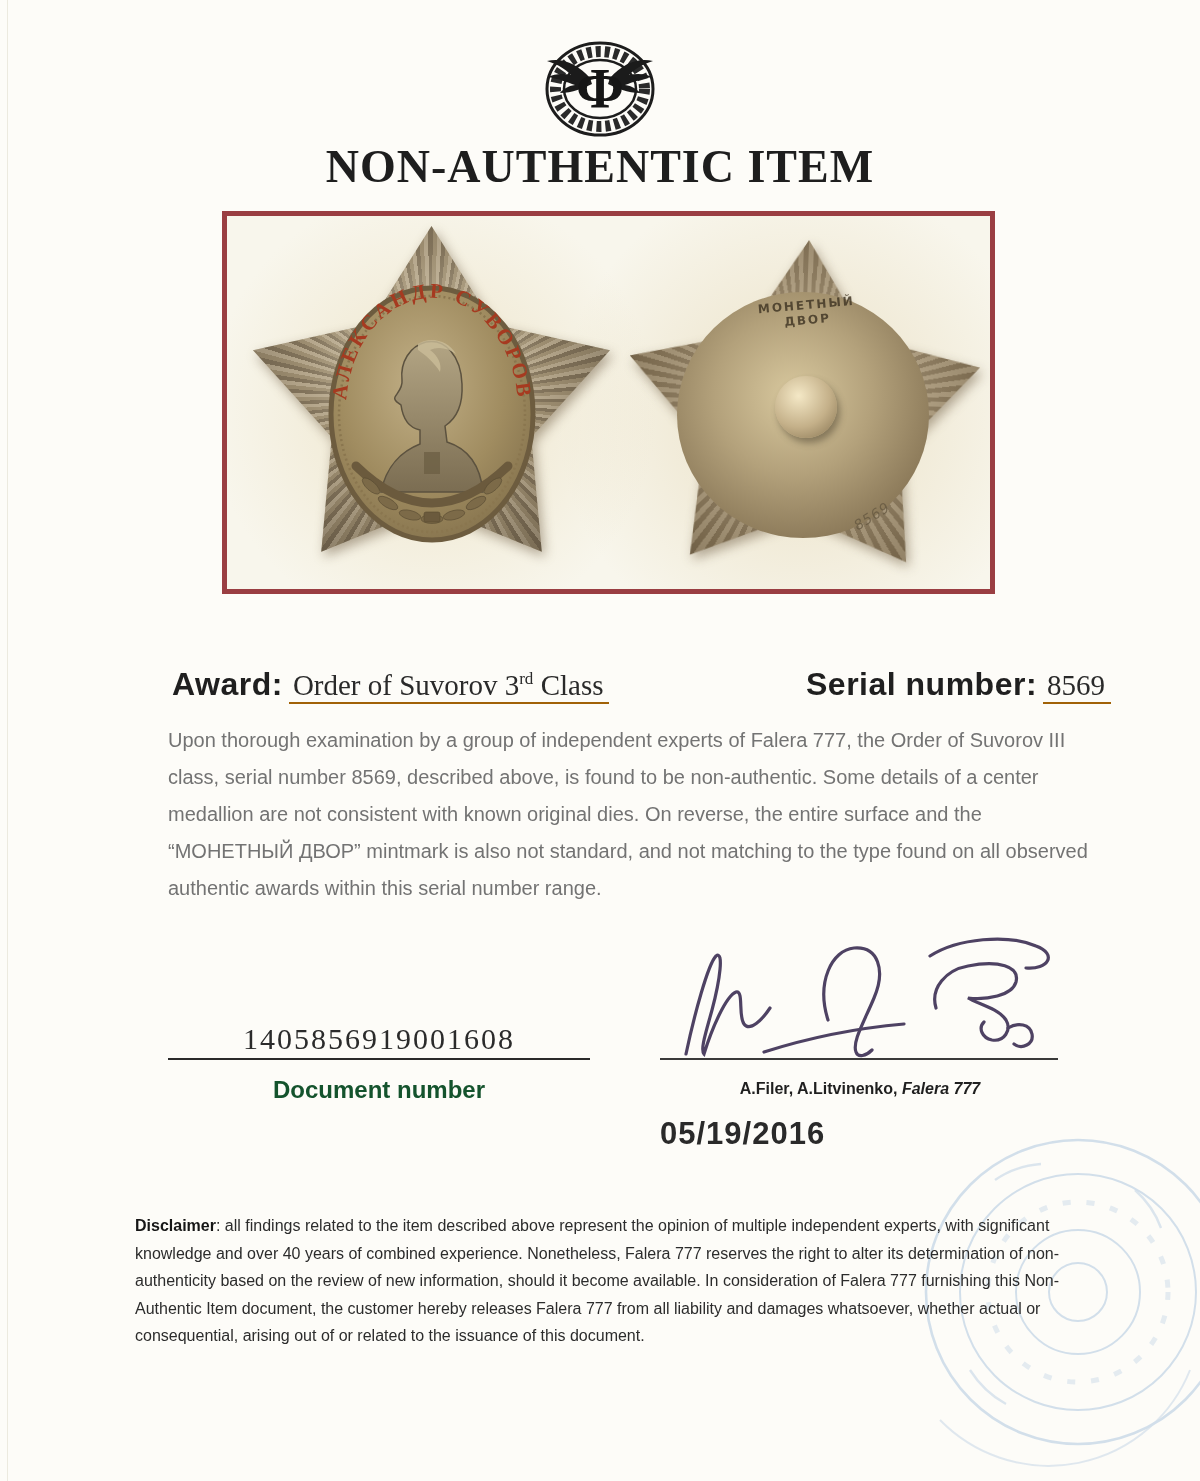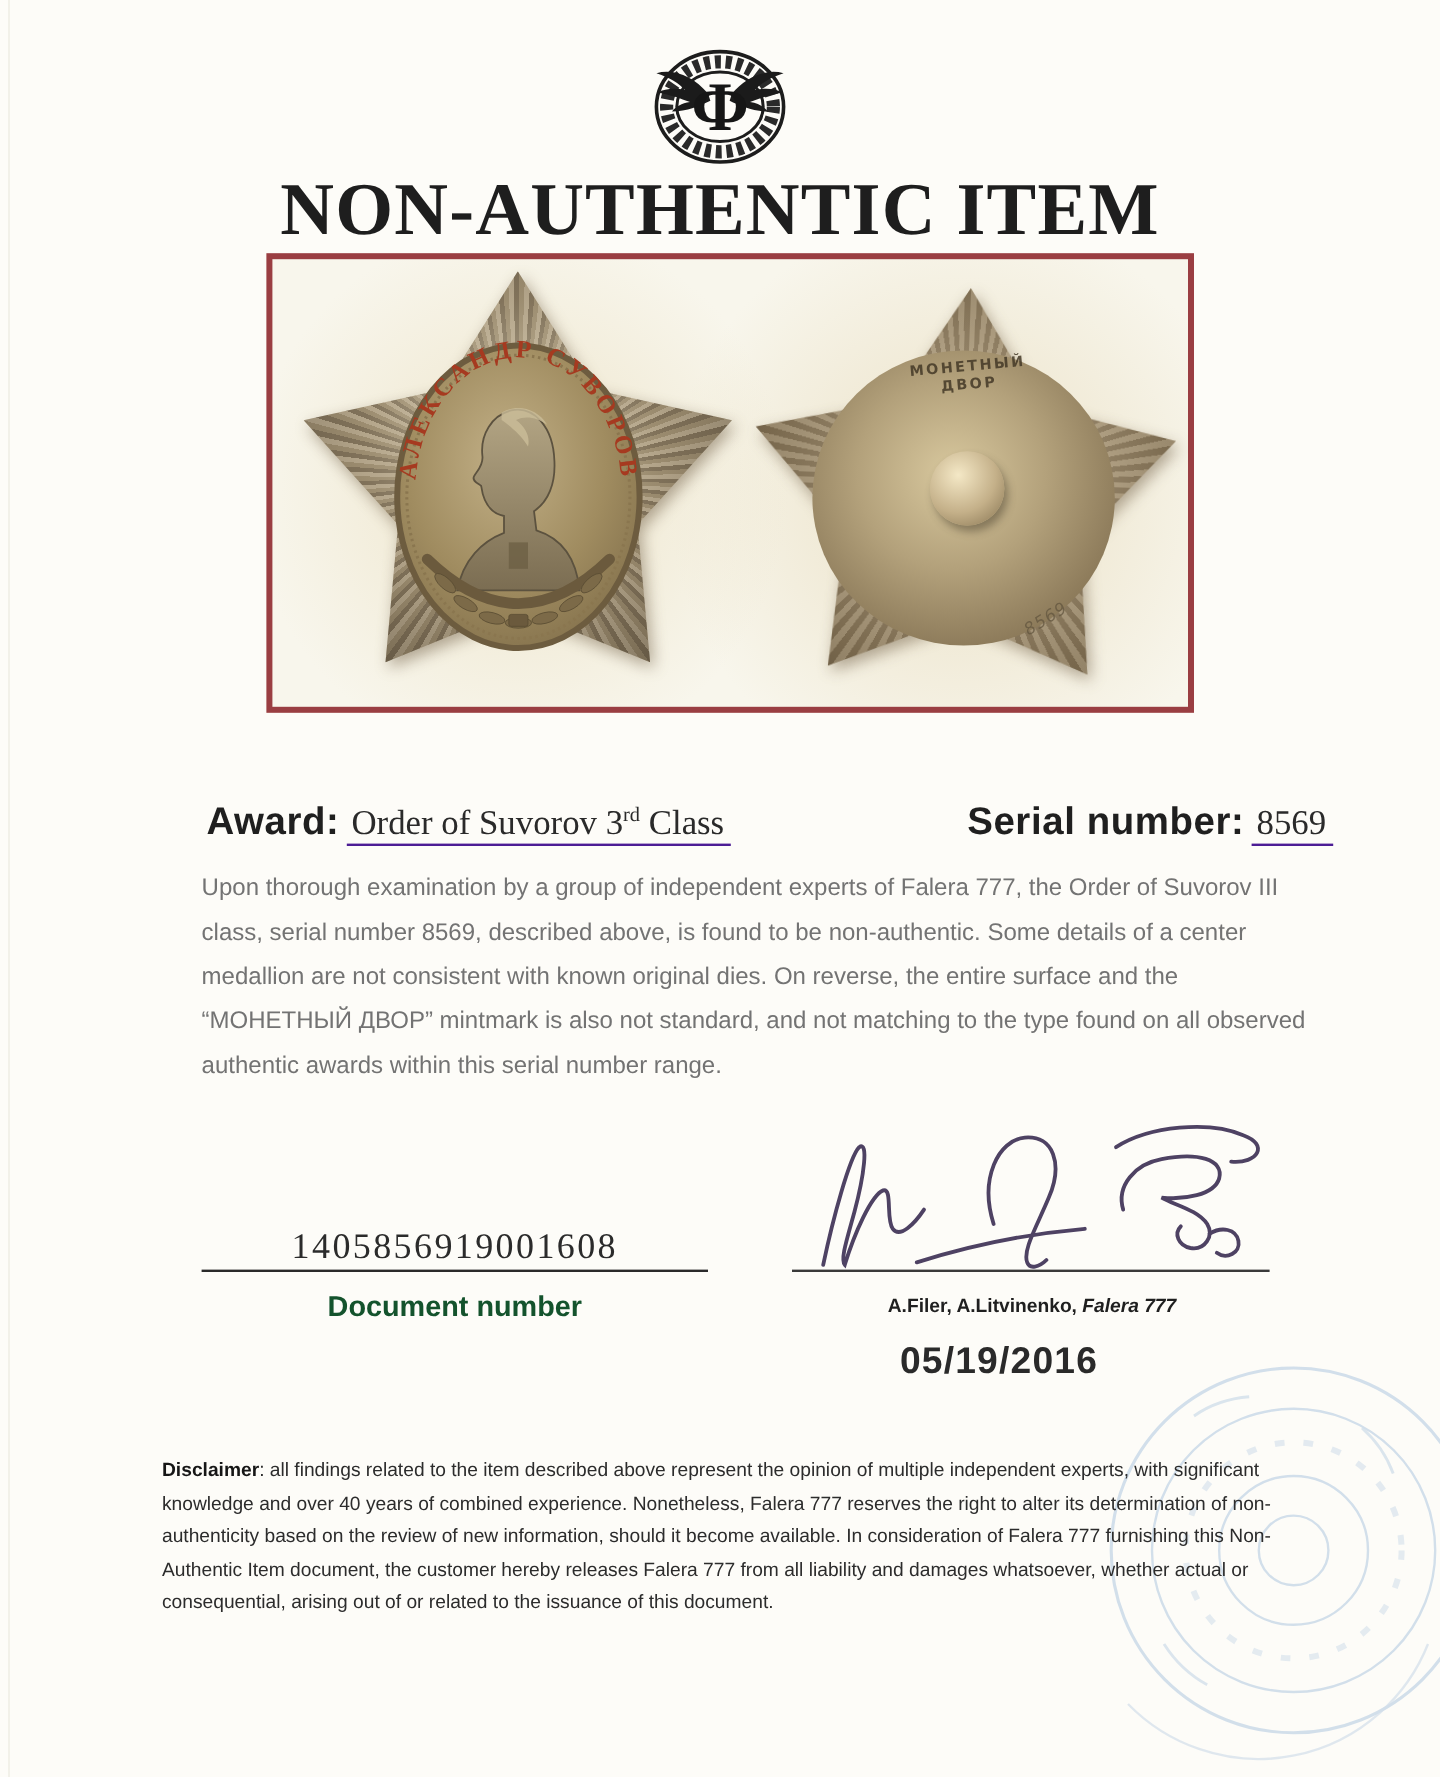--- a/index.html
+++ b/index.html
@@ -5,21 +5,21 @@
   html,body{margin:0;padding:0;background:#e9e9e9;}
   #page{position:relative;width:1200px;height:1481px;background:#fdfcf8;overflow:hidden;
         font-family:"Liberation Sans",sans-serif;color:#333;}
   #page::before{content:"";position:absolute;left:7px;top:0;width:1px;height:100%;background:#eceadf;}
 
   
   .logo{position:absolute;left:50%;top:34px;transform:translateX(-50%);}
 
   
   .title{position:absolute;left:0;top:140px;width:100%;text-align:center;
-         font-family:"Liberation Serif",serif;font-weight:bold;font-size:62px;
+         font-family:"Liberation Serif",serif;font-weight:bold;font-size:46px;
          letter-spacing:1px;color:#1e1e1e;}
 
   
   .photo-frame{position:absolute;left:222px;top:211px;width:773px;height:383px;
       box-sizing:border-box;border:5px solid #9a3e42;
       background:
         radial-gradient(circle at 27% 52%, rgba(236,226,198,.9) 0%, rgba(236,226,198,0) 38%),
         radial-gradient(circle at 75% 54%, rgba(233,222,193,.9) 0%, rgba(233,222,193,0) 40%),
         #f8f6ec;}
   .star-wrap{position:absolute;filter:drop-shadow(3px 5px 6px rgba(90,70,45,.45));}
@@ -45,41 +45,41 @@
   .serial-scratch{position:absolute;left:625px;top:292px;transform:rotate(-32deg);
       font-family:"DejaVu Sans",sans-serif;font-style:italic;font-size:14px;
       color:#63563f;opacity:.75;letter-spacing:1px;}
   .medallion{position:absolute;left:99px;top:68px;}
 
   
   .award-row{position:absolute;left:172px;top:666px;white-space:nowrap;}
   .serial-row{position:absolute;left:806px;top:666px;white-space:nowrap;}
   .field-label{font-weight:bold;font-size:32px;color:#1f1f1f;letter-spacing:.5px;}
   .field-value{font-family:"Liberation Serif",serif;font-size:29px;color:#2a2a2a;
-               border-bottom:2px solid #4c1d95;padding:0 6px 1px 4px;margin-left:6px;}
+               border-bottom:2px solid #a16207;padding:0 6px 1px 4px;margin-left:6px;}
   .field-value sup{font-size:17px;}
 
   
   .body-par{position:absolute;left:168px;top:722px;width:930px;font-size:20px;
             line-height:37px;color:#737373;}
 
   
   .docnum-value{position:absolute;left:168px;top:1022px;width:422px;text-align:center;
       font-family:Liberation Serif, serif;font-size:30px;letter-spacing:2px;color:#2b2b2b;}
   .docnum-line{position:absolute;left:168px;top:1058px;width:422px;height:0;
       border-top:2px solid #2a2a2a;}
   .docnum-label{position:absolute;left:168px;top:1076px;width:422px;text-align:center;
       font-weight:bold;font-size:24px;color:#14532d;}
   .sig-line{position:absolute;left:660px;top:1058px;width:398px;height:0;
       border-top:2px solid #3a3a3a;}
   .sig-svg{position:absolute;left:668px;top:912px;}
   .signatories{position:absolute;left:660px;top:1080px;width:400px;text-align:center;
       font-weight:bold;font-size:16px;color:#1f1f1f;}
   .signatories .it{font-style:italic;}
-  .sig-date{position:absolute;left:660px;top:1116px;width:345px;text-align:center;
+  .sig-date{position:absolute;left:660px;top:1116px;width:345px;text-align:left;
       font-weight:bold;font-size:31px;color:#2a2a2a;letter-spacing:1px;}
 
   
   .disclaimer{position:absolute;left:135px;top:1212px;width:952px;font-size:16px;
       line-height:27.5px;color:#2c2c2c;}
   .disclaimer b{color:#161616;}
 
   
   .stamp{position:absolute;left:900px;top:1120px;pointer-events:none;}
 </style>

